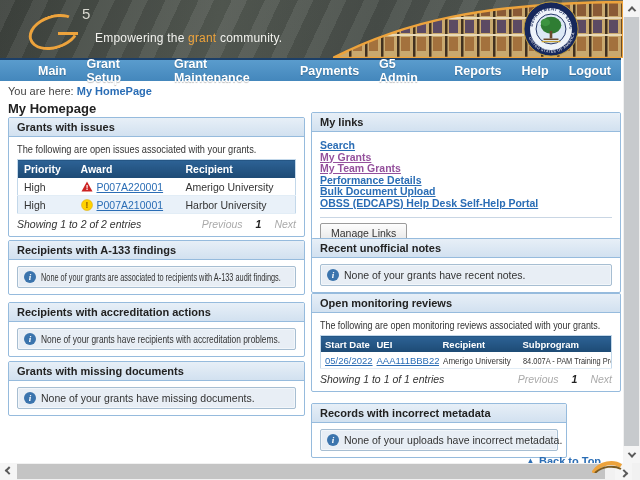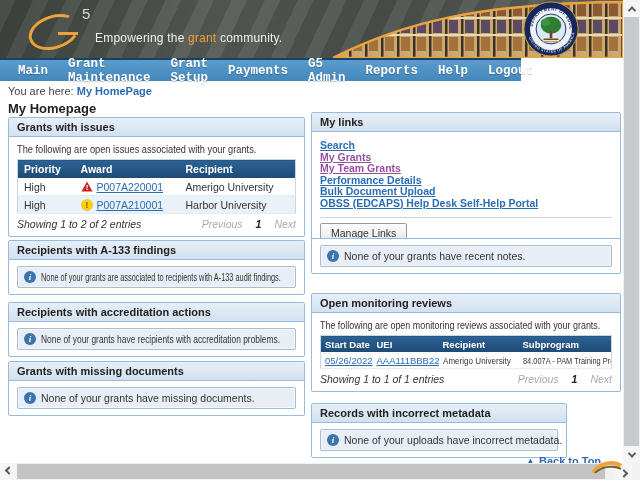--- a/index.html
+++ b/index.html
@@ -16,23 +16,23 @@
   .g5-ellipse { position:absolute; left:0; top:8px; width:52px; height:34px; border:3px solid #eda33c;
             border-radius:50%; border-right-color:transparent; transform:rotate(-18deg); }
   .g5-bar { position:absolute; left:30px; top:25px; width:20px; height:3px; background:#eda33c; }
   .g5-sup { position:absolute; left:54px; top:-2px; color:#d9d9d0; font-size:15px; }
   .tagline { position:absolute; left:95px; top:31px; font-size:12px; color:#f2f2ee; letter-spacing:.2px; }
   .tagline .hl { color:#eda33c; }
   .swoosh { position:absolute; left:333px; top:0; }
   .seal { position:absolute; left:523px; top:1px; width:56px; height:56px; }
 
   
-  .navbar { position:absolute; left:0; top:58px; width:521px; height:23px;
+  .navbar { position:absolute; left:0; top:58px; width:621px; height:23px;
             background:linear-gradient(#5a9ccd,#4487bc); border-top:2px solid #1c3f68;
-            display:flex; align-items:center; padding-left:8px;font-family:Liberation Mono, monospace; }
+            display:flex; align-items:center; padding-left:28px; }
   .navbar a { color:#fff; font-weight:bold; font-size:12.5px; text-decoration:none; padding:0 10px;
             text-shadow:0 1px 1px rgba(0,0,0,.25); }
 
   
   .breadcrumb { position:absolute; left:8px; top:85px; font-size:11px; color:#444; }
   .breadcrumb a { color:#2a6db5; font-weight:bold; text-decoration:none; }
   .page-title { position:absolute; left:8px; top:101px; font-size:13px; font-weight:bold; color:#222; }
 
   
   .panel { position:absolute; border:1px solid #96bbdd; background:#fff; border-radius:2px; font-size:11px; }
@@ -143,22 +143,22 @@
         <ellipse cx="24" cy="23" rx="5" ry="4" fill="#3c9440"></ellipse>
         <rect x="28.6" y="32" width="2.8" height="8" fill="#6b4a2b"></rect>
         <path d="M22 41 h16" stroke="#6b4a2b" stroke-width="1.6"></path>
         <path d="M20 43.5 h20" stroke="#c8a23c" stroke-width="1.4"></path>
       </g>
     </svg>
   </div>
 
   <div class="navbar">
     <a href="#">Main</a>
+    <a href="#">Grant Setup</a>
     <a href="#">Grant Maintenance</a>
-    <a href="#">Grant Setup</a>
     <a href="#">Payments</a>
     <a href="#">G5 Admin</a>
     <a href="#">Reports</a>
     <a href="#">Help</a>
     <a href="#">Logout</a>
   </div>
 
   <div class="breadcrumb">
     <span>You are here:</span>
     <a href="#">My HomePage</a>
@@ -262,20 +262,21 @@
         <a href="#">Performance Details</a>
         <a href="#">Bulk Document Upload</a>
         <a href="#">OBSS (EDCAPS) Help Desk Self-Help Portal</a>
       </div>
       <div class="links-divider"></div>
       <button class="btn">Manage Links</button>
     </div>
   </div>
 
   <div class="panel" style="left:311px; top:238px; width:310px;">
+    <div class="panel-header">Recent unofficial notes</div>
     <div class="panel-body">
       <div class="infobox">
         <span class="info-i">i</span>
         <span class="msg">None of your grants have recent notes.</span>
       </div>
     </div>
   </div>
 
   <div class="panel" style="left:311px; top:293px; width:310px;">
     <div class="panel-header">Open monitoring reviews</div>

